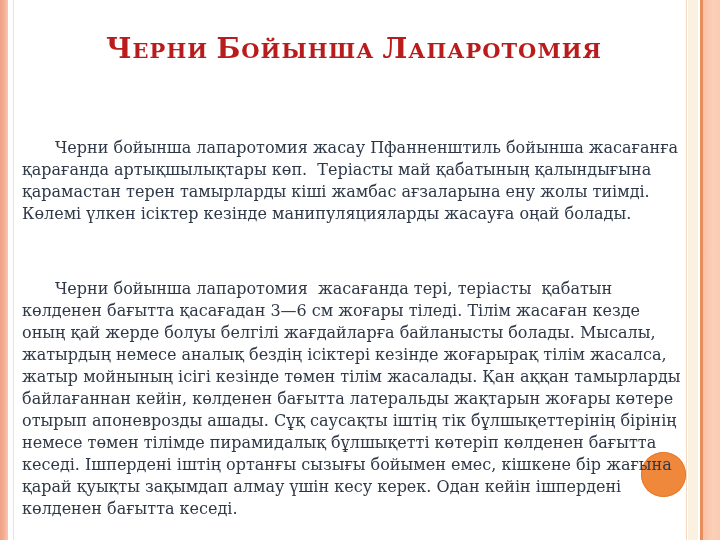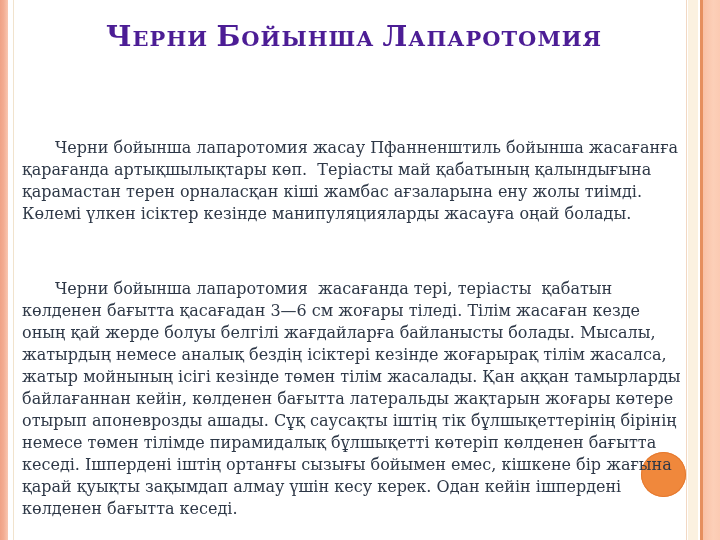--- a/index.html
+++ b/index.html
@@ -71,22 +71,22 @@
   <div class="right-band">
     <div class="b1"></div>
     <div class="b2"></div>
     <div class="b3"></div>
     <div class="b4"></div>
     <div class="b5"></div>
   </div>
 
   <div class="circle" style="background: rgb(240, 136, 60);"></div>
 
-  <h1 class="title" style="margin: 4px; color: #4c1d95;">
+  <h1 class="title" style="margin: 16px; color: #b91c1c;">
     <div><span class="cap">Ч</span>ЕРНИ <span class="cap">Б</span>ОЙЫНША <span class="cap">Л</span>АПАРОТОМИЯ</div>
   </h1>
 
   <div class="body-text" style="color: rgb(46, 56, 71);">
-    <p>Черни бойынша лапаротомия жасау Пфанненштиль бойынша жасағанға қарағанда артықшылықтары көп.  Теріасты май қабатының қалындығына қарамастан терен орналасқан кіші жамбас ағзаларына ену жолы тиімді.  Көлемі үлкен ісіктер кезінде манипуляцияларды жасауға оңай болады.</p>
+    <p>Черни бойынша лапаротомия жасау Пфанненштиль бойынша жасағанға қарағанда артықшылықтары көп.  Теріасты май қабатының қалындығына қарамастан терен тамырларды кіші жамбас ағзаларына ену жолы тиімді.  Көлемі үлкен ісіктер кезінде манипуляцияларды жасауға оңай болады.</p>
     <p>Черни бойынша лапаротомия  жасағанда тері, теріасты  қабатын көлденен бағытта қасағадан 3—6 см жоғары тіледі. Тілім жасаған кезде оның қай жерде болуы белгілі жағдайларға байланысты болады. Мысалы, жатырдың немесе аналық бездің ісіктері кезінде жоғарырақ тілім жасалса, жатыр мойнының ісігі кезінде төмен тілім жасалады. Қан аққан тамырларды  байлағаннан кейін, көлденен бағытта латеральды жақтарын жоғары көтере отырып апоневрозды ашады. Сұқ саусақты іштің тік бұлшықеттерінің бірінің немесе төмен тілімде пирамидалық бұлшықетті көтеріп көлденен бағытта кеседі. Ішпердені іштің ортанғы сызығы бойымен емес, кішкене бір жағына қарай қуықты зақымдап алмау үшін кесу керек. Одан кейін ішпердені көлденен бағытта кеседі.</p>
   </div>
 
 </div>
 
 </body></html>

